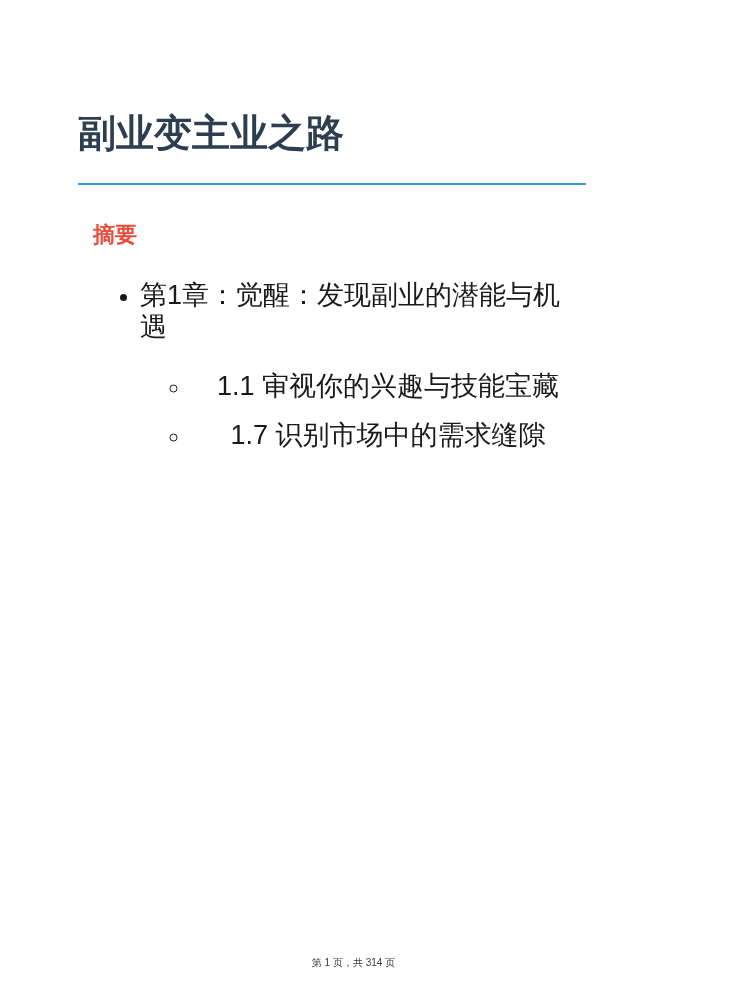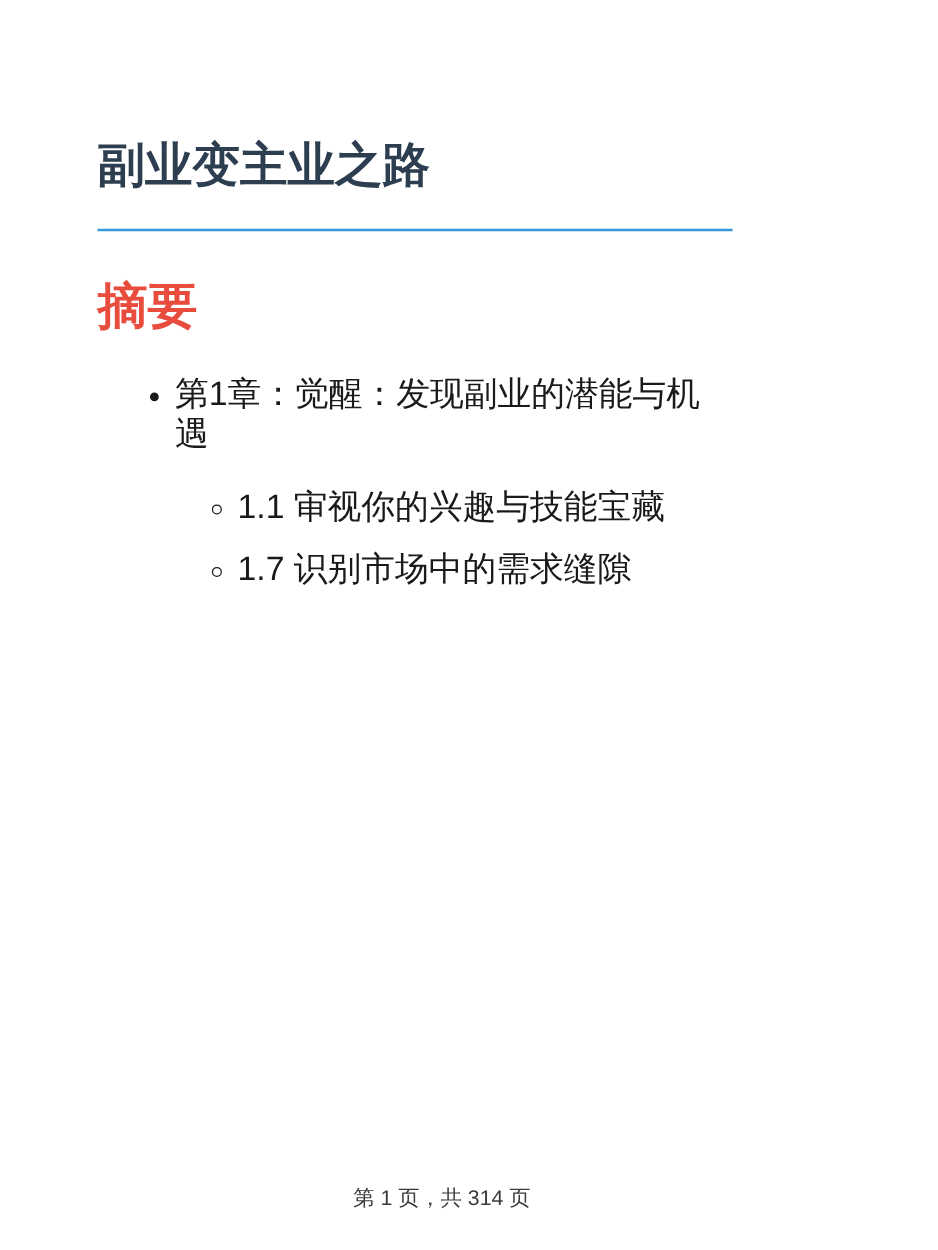--- a/index.html
+++ b/index.html
@@ -29,22 +29,22 @@
     line-height: 1.15;
     font-weight: 700;
     color: #2c3e50;
   }
   .title-divider {
     border: none;
     border-top: 2px solid #3498db;
     margin: 27px 0 0 0;
   }
   .section-heading {
-    margin: 38px 0 0 0;
-    font-size: 40px;
+    margin: 38px 0 0 15px;
+    font-size: 22px;
     line-height: 1.1;
     font-weight: 700;
     color: #e74c3c;
   }
   .abstract-text {
     margin: 25px 0 0 0;
     font-size: 26px;
     line-height: 40px;
     color: #1a1a1a;
     text-align: left;
@@ -62,38 +62,39 @@
     color: #1a1a1a;
   }
   .toc-chapter::marker {
     font-size: 22px;
     color: #1a1a1a;
   }
   .toc-sublist {
     margin: 26px 0 0 0;
     padding-left: 50px;
     list-style: circle;
+    text-align: center;
   }
   .toc-subitem {
     font-size: 27px;
     line-height: 1.2;
     margin-bottom: 17px;
     color: #1a1a1a;
   }
   .toc-subitem::marker {
     font-size: 22px;
     color: #1a1a1a;
   }
   .page-footer {
     position: absolute;
     left: 0;
     right: 0;
     bottom: 30px;
     text-align: center;
-    font-size: 17px;
+    font-size: 10px;
     color: #3a3a3a;
     padding-left: 41px;
   }
 </style>
 </head>
 <body>
 
 <div class="page">
   <div class="content">
 

